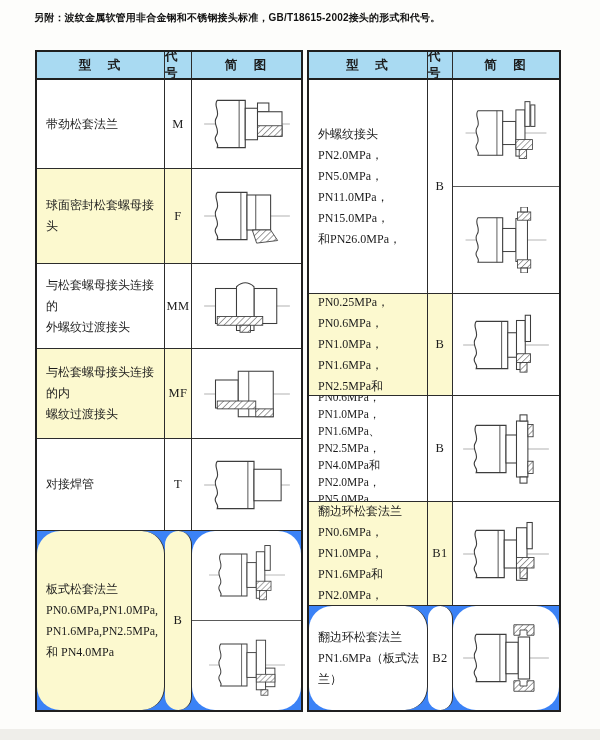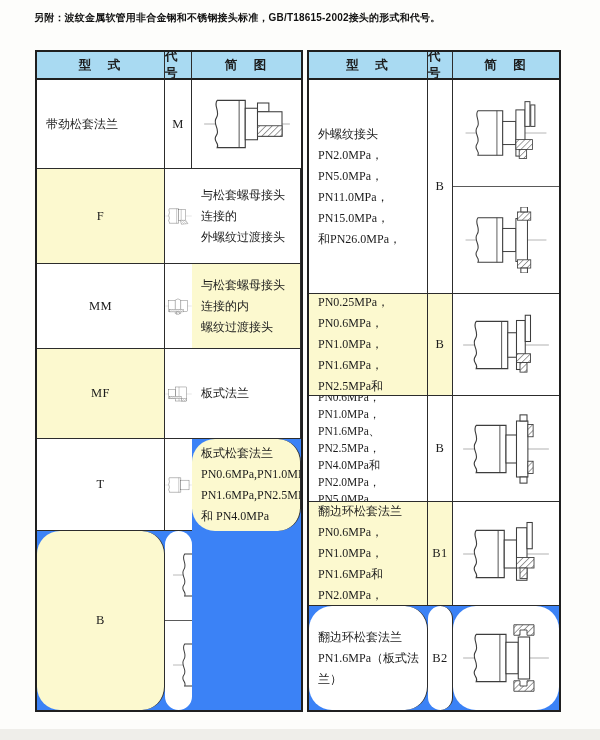--- a/index.html
+++ b/index.html
@@ -76,20 +76,23 @@
         <line x1="1" y1="40" x2="99" y2="40" stroke="#8f8f8f" stroke-width="0.8"></line>
         <path d="M48,13 L16,13 C11,19 20,26 15,33 C10,40 20,46 15,53 C10,60 19,61 16,67 L48,67 Z" fill="#fff" stroke="#3d3d3d" stroke-width="1.3"></path>
         <line x1="41" y1="13" x2="41" y2="67" stroke="#3d3d3d" stroke-width="1"></line>
         <rect x="48" y="22" width="14" height="36" fill="#fff" stroke="#3d3d3d" stroke-width="1.2"></rect>
         <rect x="62" y="16" width="13" height="10" fill="#fff" stroke="#3d3d3d" stroke-width="1.2"></rect>
         <rect x="62" y="26" width="28" height="28" fill="#fff" stroke="#3d3d3d" stroke-width="1.2"></rect>
         <rect x="62" y="42" width="28" height="12" fill="url(#hatch)" stroke="#3d3d3d" stroke-width="1"></rect>
       </svg>
     </div>
 
+  <div class="c type hl">
+      <span>球面密封松套螺母接头</span>
+    </div>
   <div class="c code hl">F</div>
   <div class="c dg last">
       <svg viewBox="0 0 100 80" width="96" height="70" preserveAspectRatio="xMidYMid meet">
         <line x1="1" y1="40" x2="99" y2="40" stroke="#8f8f8f" stroke-width="0.8"></line>
         <path d="M50,13 L16,13 C11,19 20,26 15,33 C10,40 20,46 15,53 C10,60 19,61 16,67 L50,67 Z" fill="#fff" stroke="#3d3d3d" stroke-width="1.3"></path>
         <line x1="43" y1="13" x2="43" y2="67" stroke="#3d3d3d" stroke-width="1"></line>
         <rect x="50" y="16" width="27" height="40" fill="#fff" stroke="#3d3d3d" stroke-width="1.2"></rect>
         <line x1="60" y1="16" x2="60" y2="56" stroke="#3d3d3d"></line>
         <path d="M56,56 h21 l8,12 l-24,3 z" fill="url(#hatch)" stroke="#3d3d3d" stroke-width="1"></path>
       </svg>
@@ -121,21 +124,21 @@
         <line x1="1" y1="40" x2="99" y2="40" stroke="#8f8f8f" stroke-width="0.8"></line>
         <rect x="14" y="24" width="26" height="32" fill="#fff" stroke="#3d3d3d" stroke-width="1.2"></rect>
         <rect x="40" y="14" width="40" height="52" fill="#fff" stroke="#3d3d3d" stroke-width="1.2"></rect>
         <line x1="52" y1="14" x2="52" y2="66" stroke="#3d3d3d"></line>
         <rect x="16" y="48" width="44" height="9" fill="url(#hatch)" stroke="#3d3d3d" stroke-width="1"></rect>
         <rect x="60" y="57" width="20" height="9" fill="url(#hatch)" stroke="#3d3d3d" stroke-width="1"></rect>
       </svg>
     </div>
 
   <div class="c type">
-      <span>板式法兰</span>
+      <span>对接焊管</span>
     </div>
   <div class="c code">T</div>
   <div class="c dg last">
       <svg viewBox="0 0 100 80" width="96" height="70" preserveAspectRatio="xMidYMid meet">
         <line x1="1" y1="40" x2="99" y2="40" stroke="#8f8f8f" stroke-width="0.8"></line>
         <path d="M58,13 L16,13 C11,19 20,26 15,33 C10,40 20,46 15,53 C10,60 19,61 16,67 L58,67 Z" fill="#fff" stroke="#3d3d3d" stroke-width="1.3"></path>
         <line x1="51" y1="13" x2="51" y2="67" stroke="#3d3d3d" stroke-width="1"></line>
         <rect x="58" y="22" width="31" height="36" fill="#fff" stroke="#3d3d3d" stroke-width="1.2"></rect>
       </svg>
     </div>

